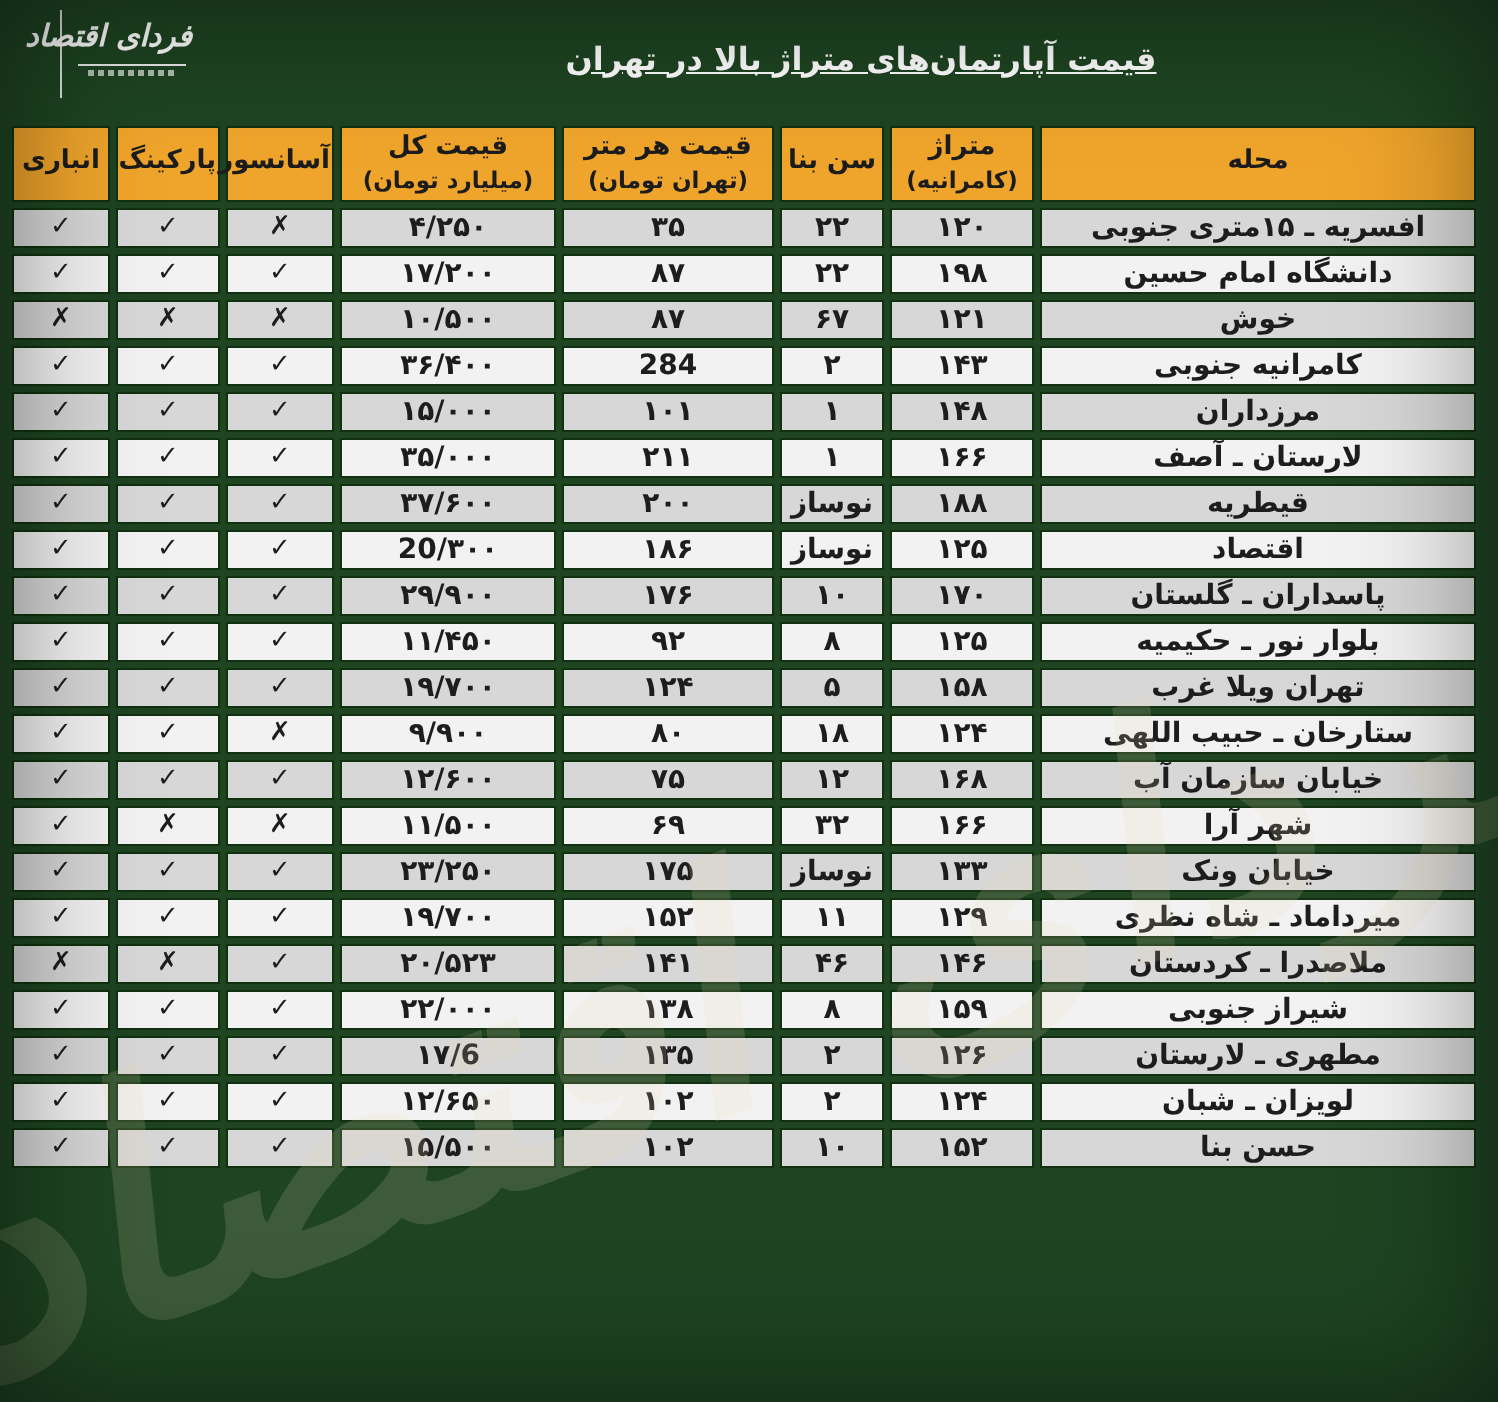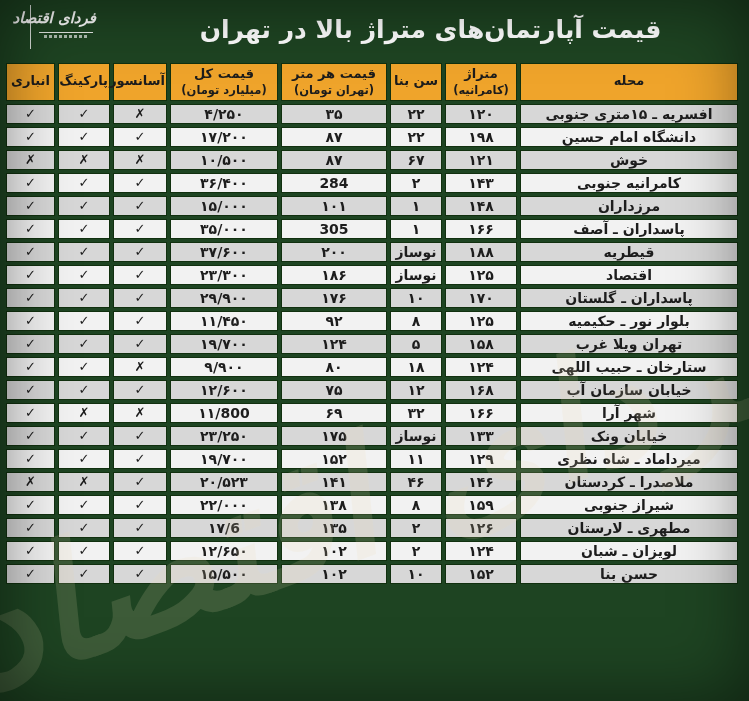--- a/index.html
+++ b/index.html
@@ -18,24 +18,25 @@
   }
   
   .page-header {
     position: relative;
     height: 58px;
     display: flex; align-items: center; justify-content: center;
   }
   .page-title {
     margin: 15px;
     color: #ffffff;
-    font-size: 25px;
+    font-size: 16px;
     font-weight: bold;
     padding-left: 112px; 
     white-space: nowrap;
+    text-decoration: underline;
   }
   .brand {
     position: absolute; left: 30px; top: 5px;
     width: 68px; height: 44px;
     color: #ffffff;
     text-align: center;
     border-left: 1px solid rgba(255,255,255,.85);
     padding: 2px 2px 0 5px;
     direction: rtl;
   }
@@ -213,24 +214,24 @@
     <td>۱۴۸</td>
     <td>۱</td>
     <td>۱۰۱</td>
     <td>۱۵/۰۰۰</td>
     <td class="mark">✓</td>
     <td class="mark">✓</td>
     <td class="mark">✓</td>
   </tr>
 
   <tr>
-    <td>پاسداران ـ آصف</td>
+    <td>لارستان ـ آصف</td>
     <td>۱۶۶</td>
     <td>۱</td>
-    <td>305</td>
+    <td>۲۱۱</td>
     <td>۳۵/۰۰۰</td>
     <td class="mark">✓</td>
     <td class="mark">✓</td>
     <td class="mark">✓</td>
   </tr>
 
   <tr>
     <td>قیطریه</td>
     <td>۱۸۸</td>
     <td>نوساز</td>
@@ -239,21 +240,21 @@
     <td class="mark">✓</td>
     <td class="mark">✓</td>
     <td class="mark">✓</td>
   </tr>
 
   <tr>
     <td>اقتصاد</td>
     <td>۱۲۵</td>
     <td>نوساز</td>
     <td>۱۸۶</td>
-    <td>۲۳/۳۰۰</td>
+    <td>20/۳۰۰</td>
     <td class="mark">✓</td>
     <td class="mark">✓</td>
     <td class="mark">✓</td>
   </tr>
 
   <tr>
     <td>پاسداران ـ گلستان</td>
     <td>۱۷۰</td>
     <td>۱۰</td>
     <td>۱۷۶</td>
@@ -305,21 +306,21 @@
     <td class="mark">✓</td>
     <td class="mark">✓</td>
     <td class="mark">✓</td>
   </tr>
 
   <tr>
     <td>شهر آرا</td>
     <td>۱۶۶</td>
     <td>۳۲</td>
     <td>۶۹</td>
-    <td>۱۱/800</td>
+    <td>۱۱/۵۰۰</td>
     <td class="mark">✗</td>
     <td class="mark">✗</td>
     <td class="mark">✓</td>
   </tr>
 
   <tr>
     <td>خیابان ونک</td>
     <td>۱۳۳</td>
     <td>نوساز</td>
     <td>۱۷۵</td>

